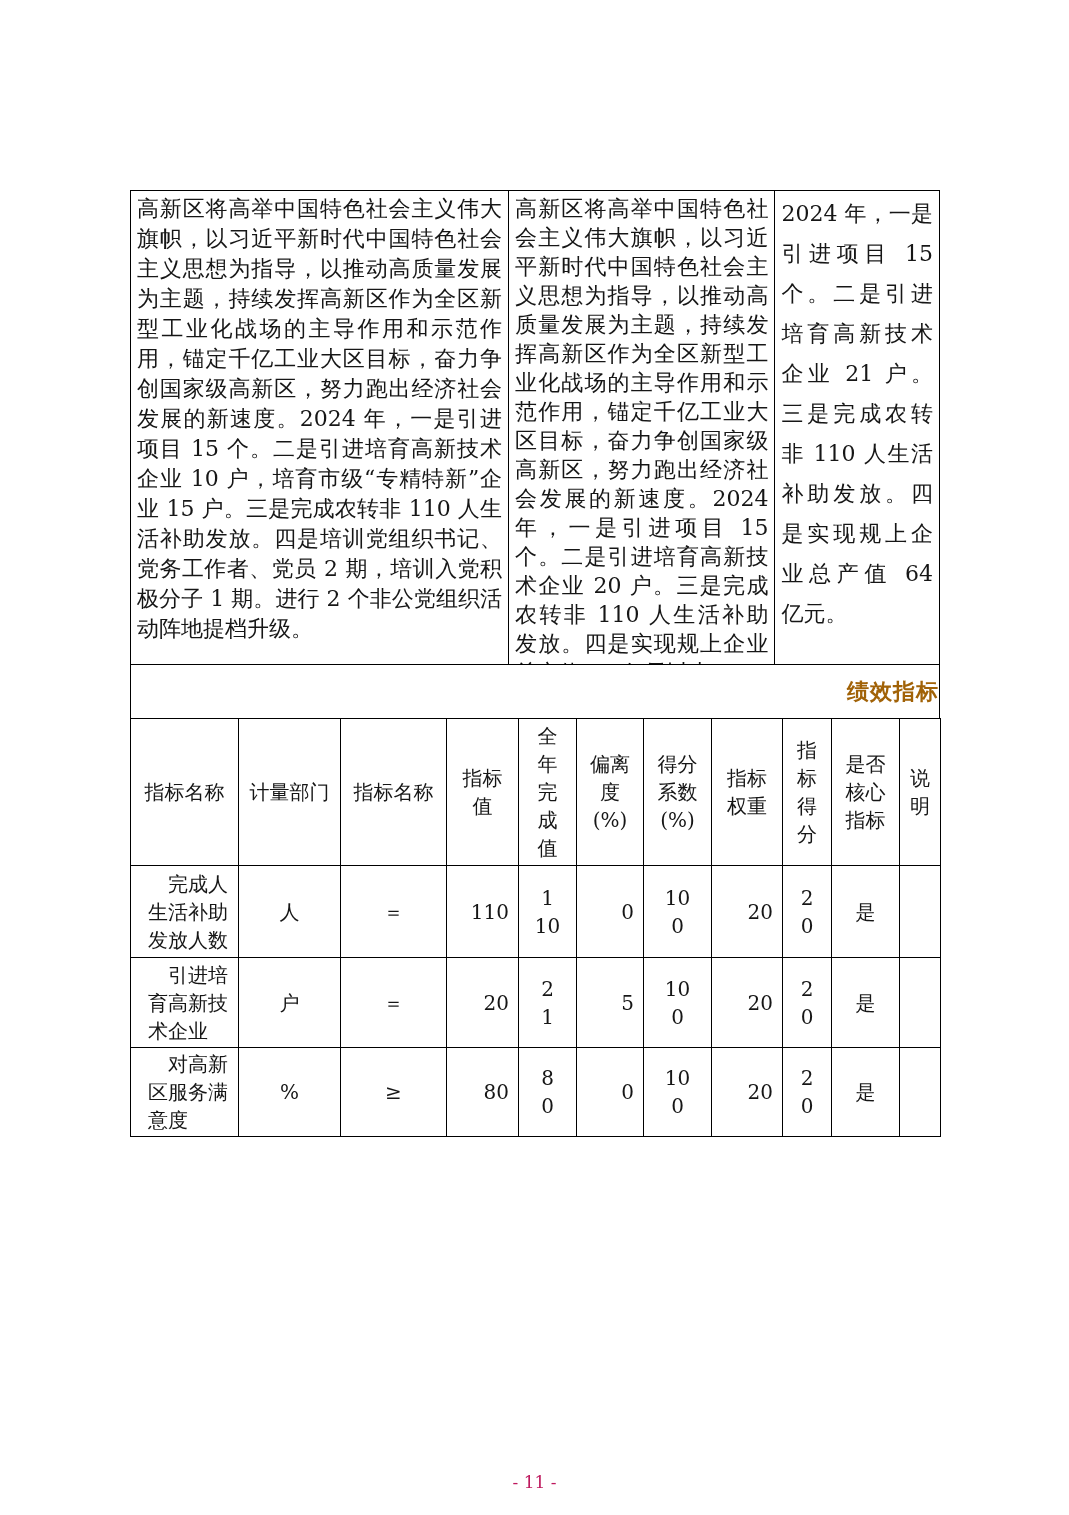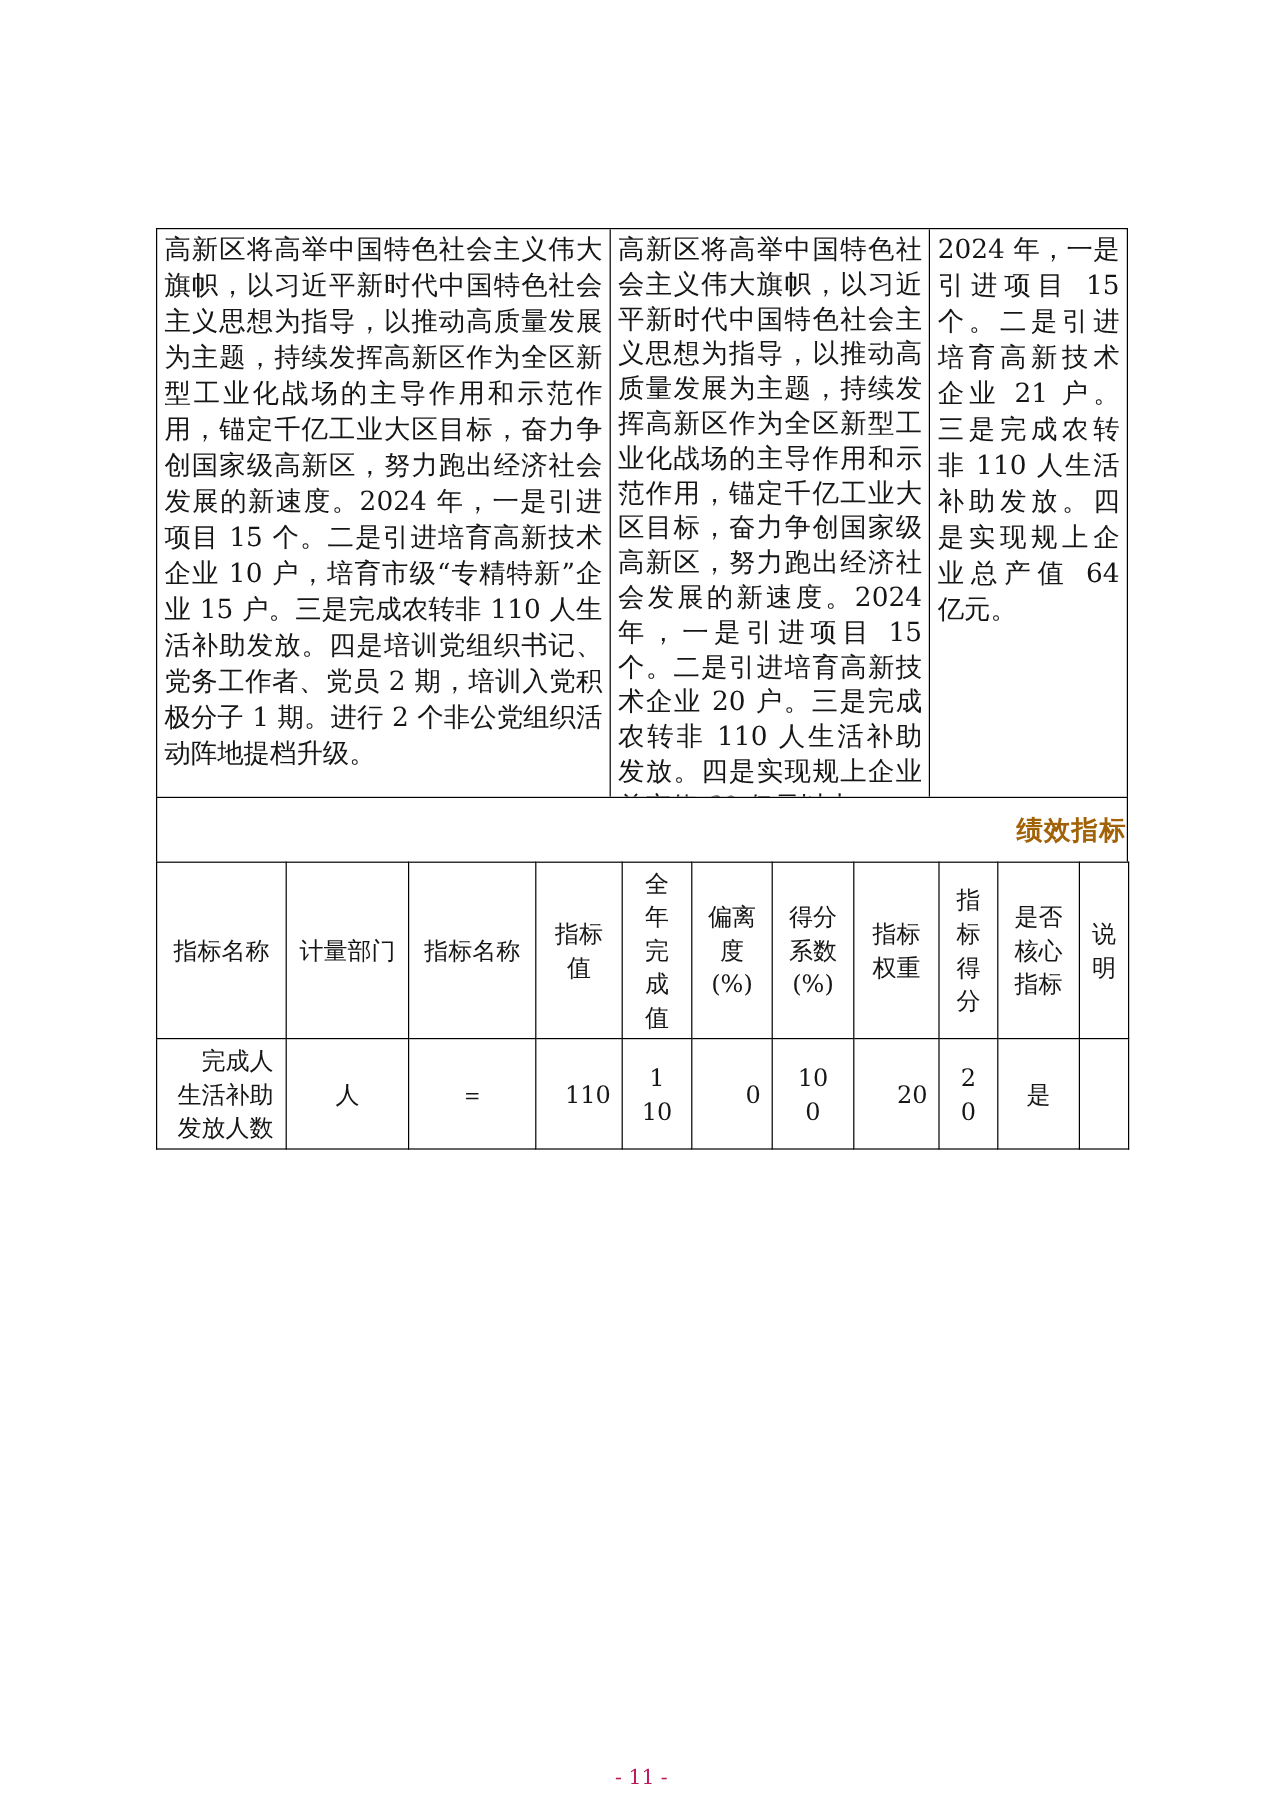--- a/index.html
+++ b/index.html
@@ -27,21 +27,21 @@
     overflow: hidden;
   }
   .top-cell {
     padding: 3px 6px 2px 6px;
     font-size: 22px;
     text-align: justify;
     overflow: hidden;
   }
   .top-cell.c1 { width: 378px; line-height: 30px; }
   .top-cell.c2 { width: 267px; line-height: 29px; border-left: 1.5px solid #000; }
-  .top-cell.c3 { width: 165px; line-height: 30px; border-left: 1.5px solid #000; }
+  .top-cell.c3 { width: 165px; line-height: 40px; border-left: 1.5px solid #000; }
 
   
   .title-row {
     width: 810px; height: 54px;
     border-top: 1.5px solid #000;
     border-left: 1.5px solid #000;
     border-right: 1.5px solid #000;
     display: flex; align-items: center; justify-content: flex-end;
     font-family: "DejaVu Sans", "Liberation Sans", sans-serif;
     font-weight: bold;
@@ -167,17 +167,53 @@
 10</td>
         <td>0</td>
         <td>10
 0</td>
         <td>20</td>
         <td>2
 0</td>
         <td>是</td>
         <td></td>
       </tr>
+      <tr style="height:90px">
+        <td>引进培
+育高新技
+术企业</td>
+        <td>户</td>
+        <td>＝</td>
+        <td>20</td>
+        <td>2
+1</td>
+        <td>5</td>
+        <td>10
+0</td>
+        <td>20</td>
+        <td>2
+0</td>
+        <td>是</td>
+        <td></td>
+      </tr>
+      <tr style="height:82px">
+        <td>对高新
+区服务满
+意度</td>
+        <td>%</td>
+        <td>≥</td>
+        <td>80</td>
+        <td>8
+0</td>
+        <td>0</td>
+        <td>10
+0</td>
+        <td>20</td>
+        <td>2
+0</td>
+        <td>是</td>
+        <td></td>
+      </tr>
     </tbody>
   </table>
 </div>
 
 <div class="footer">- 11 -</div>
 
 </body></html>

